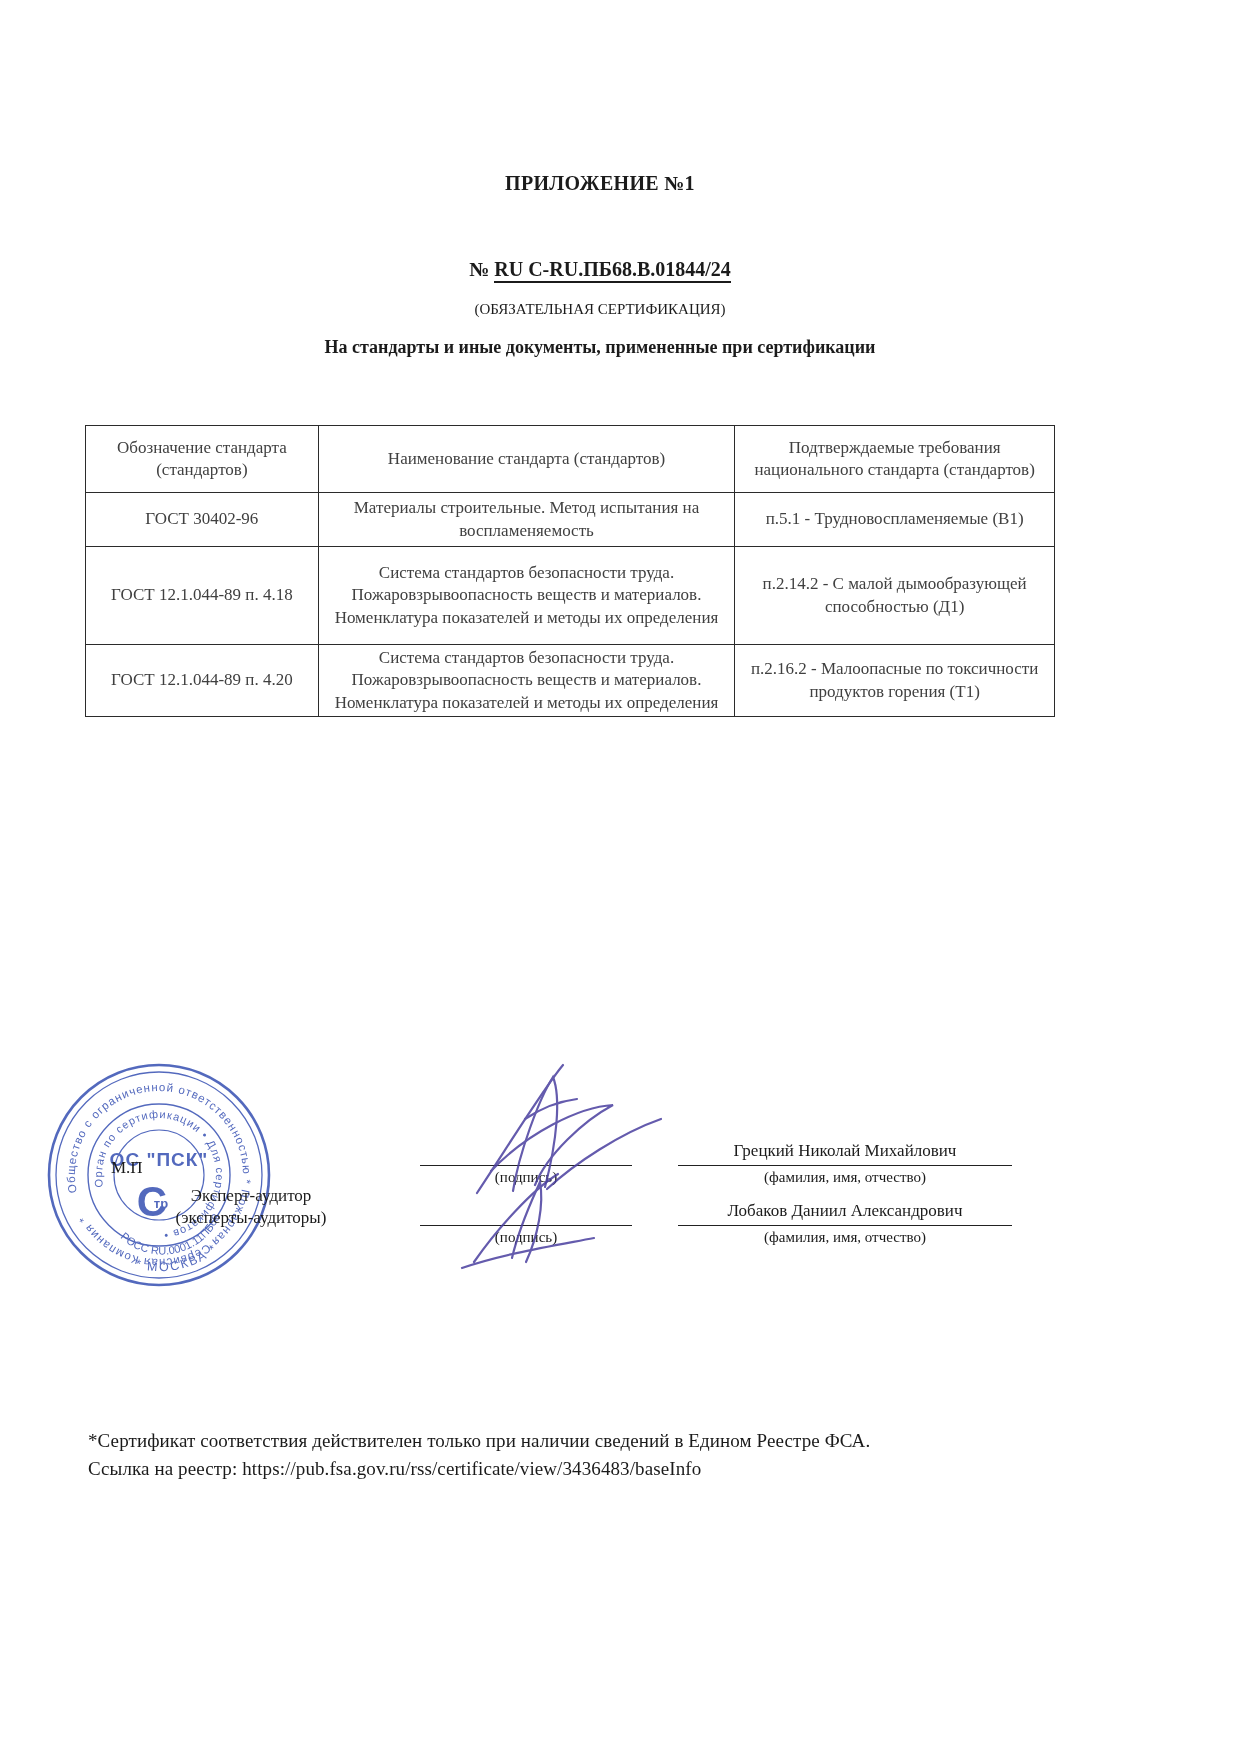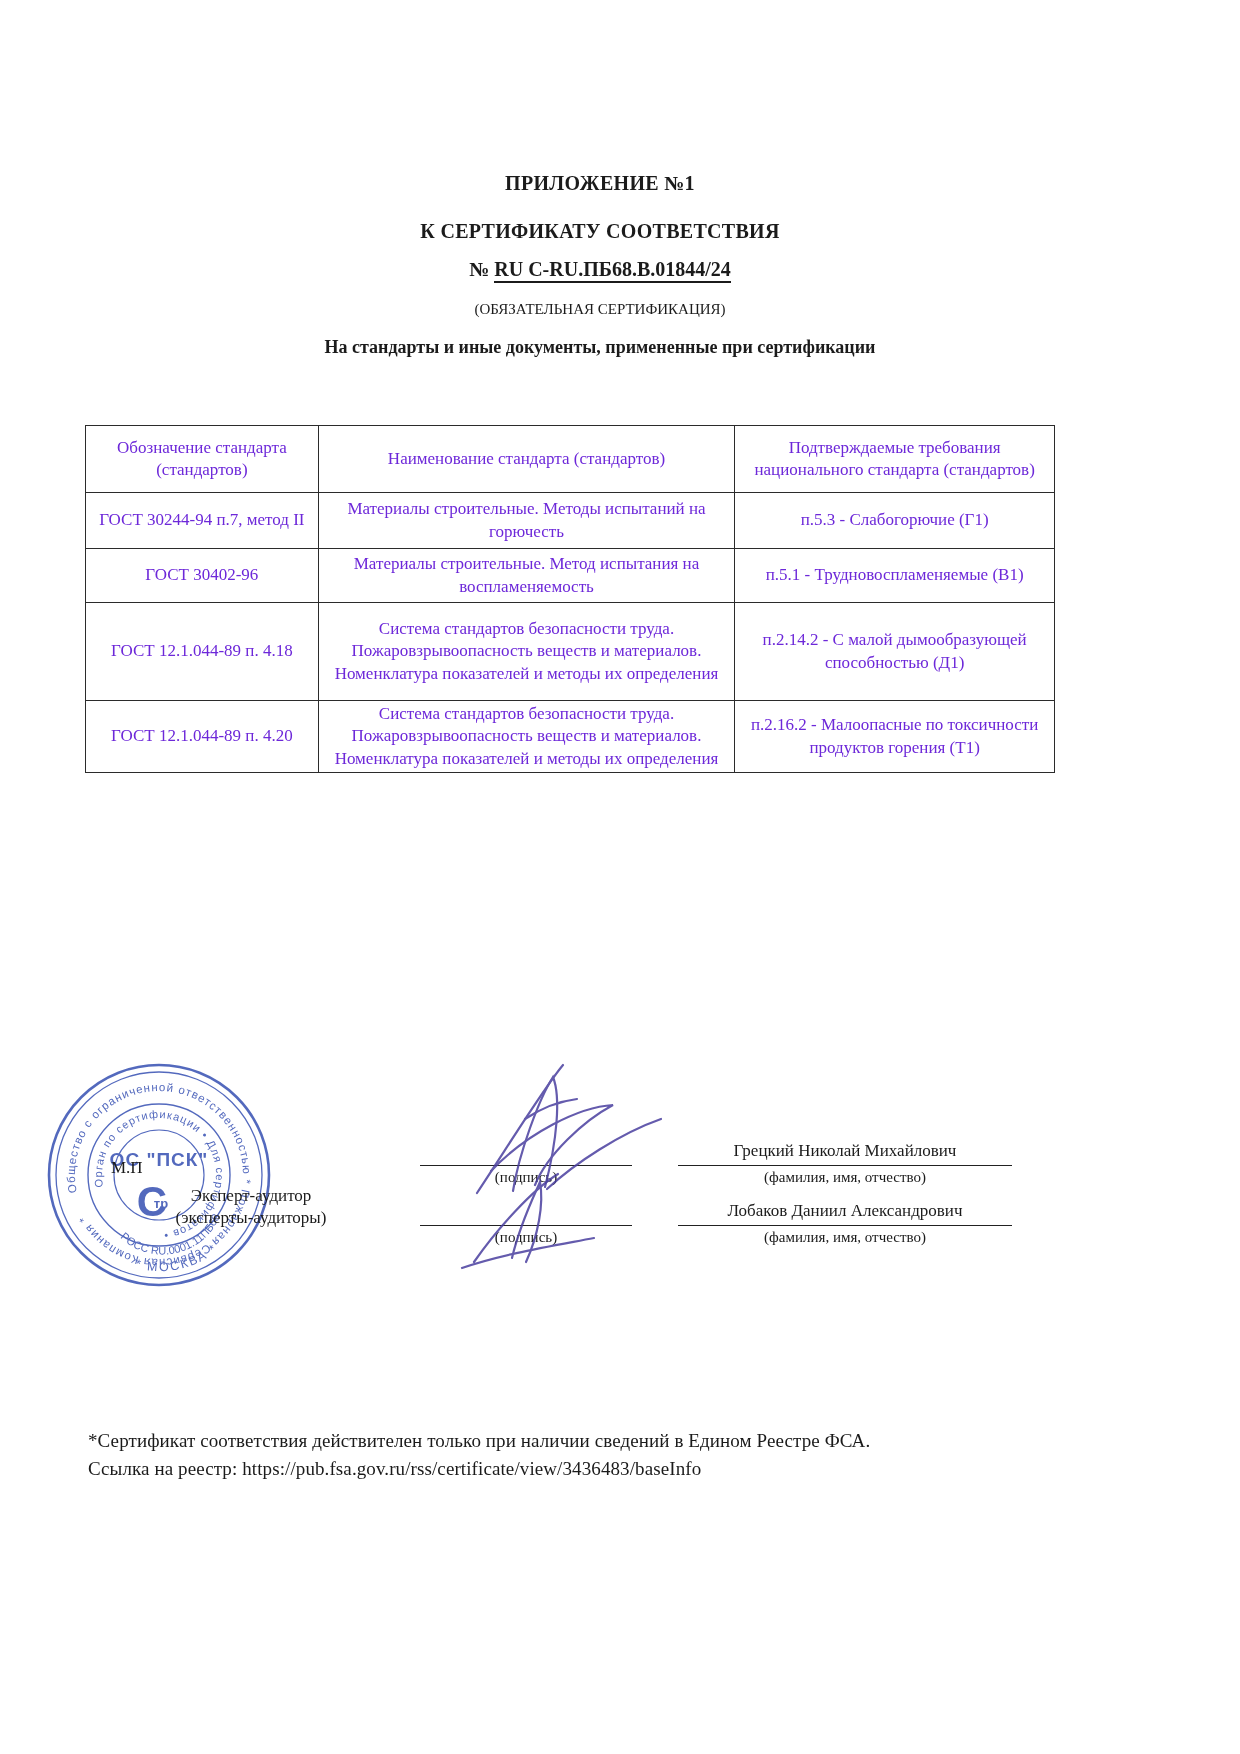--- a/index.html
+++ b/index.html
@@ -13,21 +13,21 @@
   .t1{top:172px;font-size:20px;font-weight:bold;letter-spacing:.3px;}
   .t2{top:220px;font-size:20px;font-weight:bold;letter-spacing:.3px;}
   .t3{top:258px;font-size:20px;font-weight:bold;text-align:center;}
   .t3 .uline{border-bottom:2px solid #1b1b1b;padding-bottom:1px;}
   .t4{top:301px;font-size:15px;}
   .t5{top:337px;font-size:18px;font-weight:bold;}
 
   table.std{
     position:absolute;left:85px;top:425px;width:970px;
     border-collapse:collapse;font-size:17px;text-align:center;
-    color:#6d28d9;
+    color:#404040;
   }
   table.std th, table.std td{
     border:1.6px solid #2b2b2b;padding:2px 10px;font-weight:normal;
     line-height:1.32;vertical-align:middle;
   }
   tr.hrow{height:67px;} tr.r1{height:56px;} tr.r2{height:54px;}
   tr.r3{height:98px;} tr.r4{height:70px;}
 
   .roleblk{font-size:17px;line-height:1.32;text-align:center;z-index:3;}
   .mp{font-size:17px;z-index:3;margin-left:8px;}
@@ -38,41 +38,35 @@
   .foot{font-size:19px;letter-spacing:.1px;}
   .stampwrap{position:absolute;left:34px;top:1050px;z-index:1;opacity:.88;}
   .inkwrap{position:absolute;z-index:4;}
 </style>
 </head>
 <body>
 
 <div class="page">
 
   <div class="abs ctr t1">ПРИЛОЖЕНИЕ №1</div>
-  <div class="abs ctr t2">К СЕРТИФИКАТУ СООТВЕТСТВИЯ</div>
   <div class="abs ctr t3"><span>№ </span><span class="uline">RU C-RU.ПБ68.В.01844/24</span></div>
   <div class="abs ctr t5">На стандарты и иные документы, примененные при сертификации</div>
   <div class="abs ctr t4">(ОБЯЗАТЕЛЬНАЯ СЕРТИФИКАЦИЯ)</div>
 
   <table class="std">
     <colgroup>
         <col style="width:233px">
         <col style="width:417px">
         <col style="width:320px">
       </colgroup>
     <tbody>
         <tr class="hrow">
       <th>Обозначение стандарта (стандартов)</th>
       <th>Наименование стандарта (стандартов)</th>
       <th>Подтверждаемые требования национального стандарта (стандартов)</th>
-    </tr>
-    <tr class="r1">
-      <td>ГОСТ 30244-94 п.7, метод II</td>
-      <td>Материалы строительные. Методы испытаний на горючесть</td>
-      <td>п.5.3 - Слабогорючие (Г1)</td>
     </tr>
     <tr class="r2">
       <td>ГОСТ 30402-96</td>
       <td>Материалы строительные. Метод испытания на воспламеняемость</td>
       <td>п.5.1 - Трудновоспламеняемые (В1)</td>
     </tr>
     <tr class="r3">
       <td>ГОСТ 12.1.044-89 п. 4.18</td>
       <td>Система стандартов безопасности труда. Пожаровзрывоопасность веществ и материалов. Номенклатура показателей и методы их определения</td>
       <td>п.2.14.2 - С малой дымообразующей способностью (Д1)</td>

